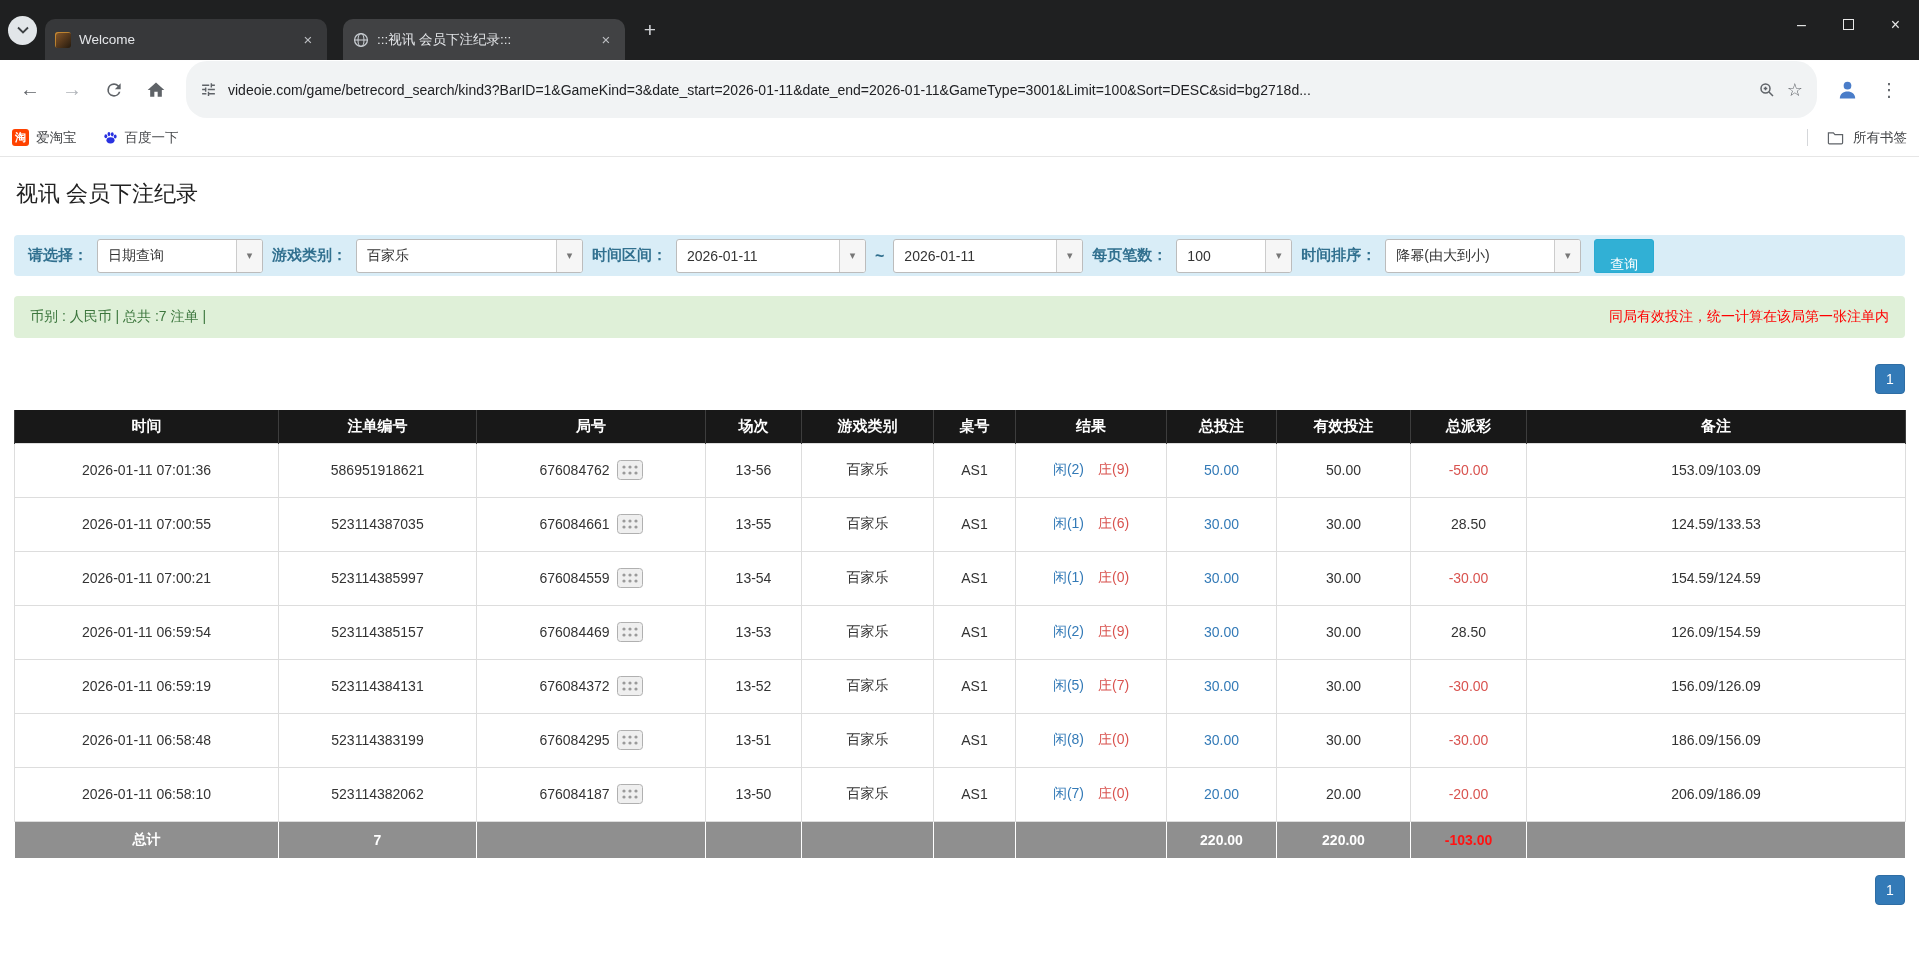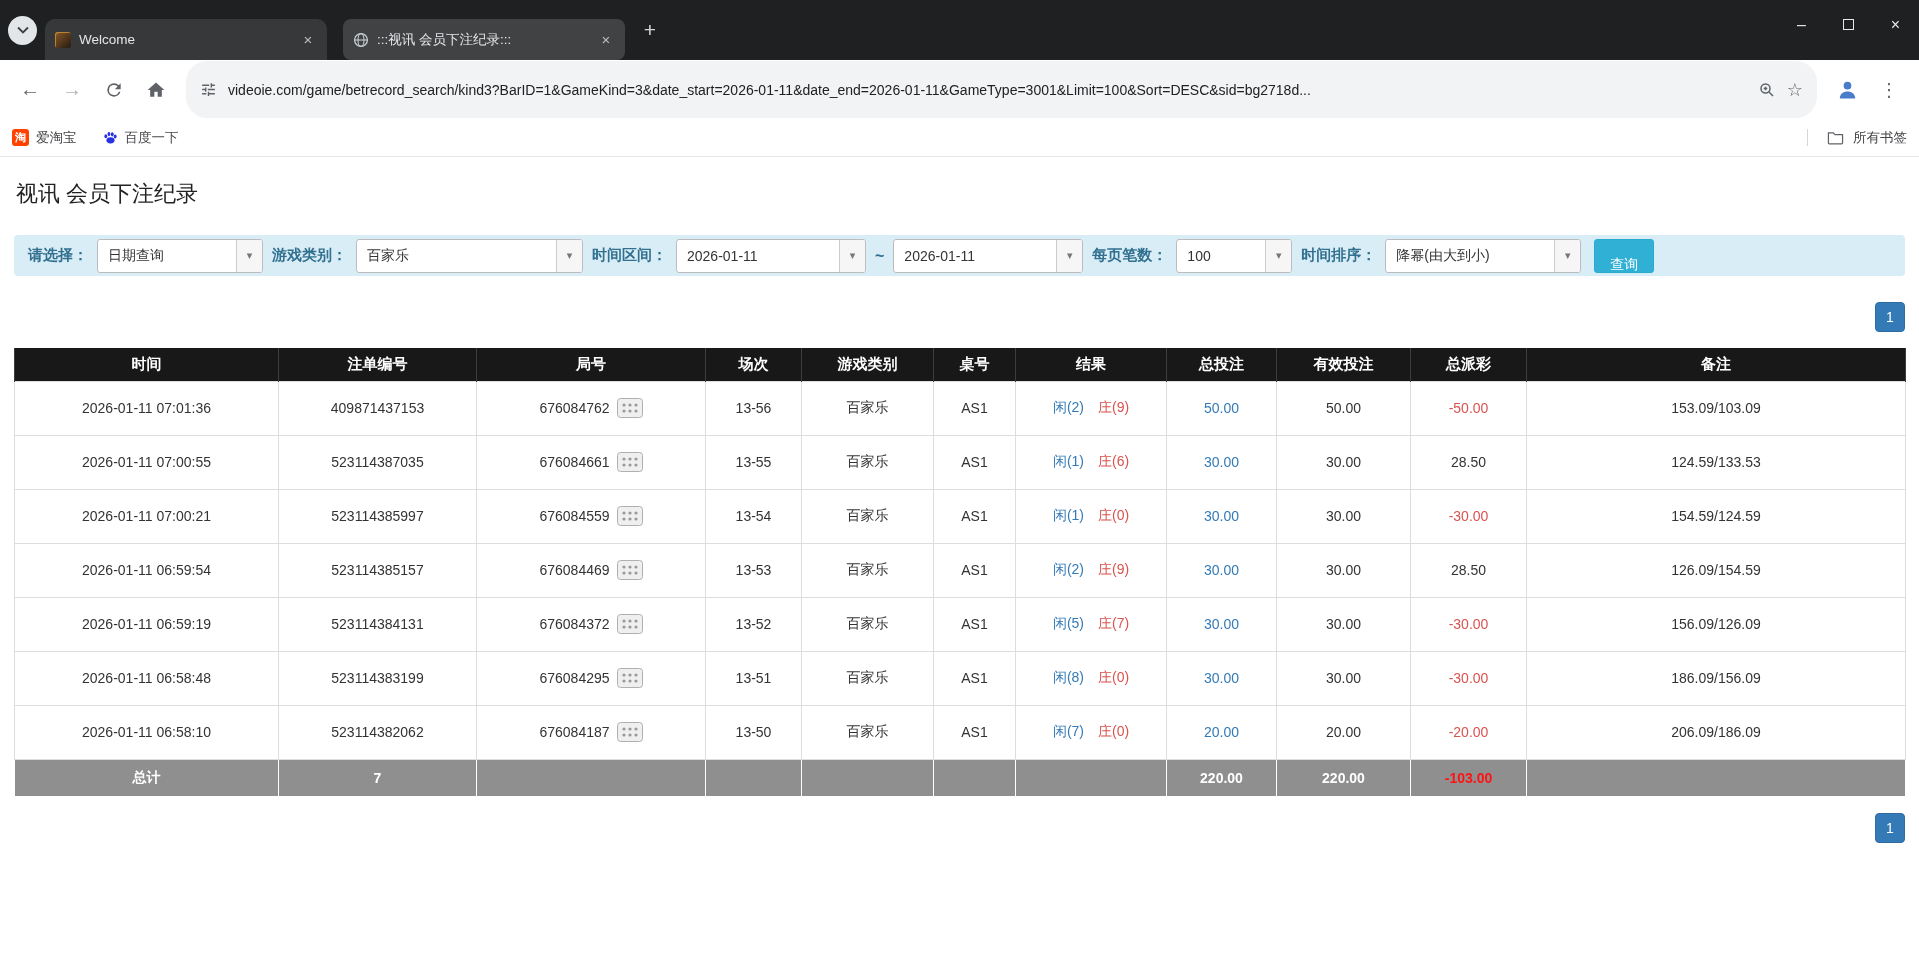--- a/index.html
+++ b/index.html
@@ -5,21 +5,21 @@
   * { box-sizing: border-box; margin: 0; padding: 0; }
   html,body { width:1919px; height:969px; overflow:hidden; background:#fff;
     font-family:"Liberation Sans","DejaVu Sans",sans-serif; }
 
   
   .titlebar { height:60px; background:#1f2021; display:flex; align-items:flex-end; padding-left:8px; }
   .tab-search { width:29px; height:29px; border-radius:50%; background:#e2e6e9;
     display:flex; align-items:center; justify-content:center; align-self:center; margin-right:8px; cursor:pointer; }
   .tab { width:282px; height:41px; background:#37383a; border-radius:10px 10px 0 0;
     display:flex; align-items:center; padding:0 10px; gap:8px; color:#e4e6e9; font-size:13.5px; cursor:pointer; }
-  .tab.active { background:#414244; margin-left:16px;border-radius:8px; }
+  .tab.active { background:#414244; margin-left:16px; }
   .tab-title { flex:1; white-space:nowrap; overflow:hidden; text-overflow:ellipsis; }
   .tab-close { color:#bdbfc3; font-size:15px; width:18px; height:18px; line-height:17px; text-align:center; border-radius:50%; }
   .fav-welcome { width:16px; height:16px; border-radius:3px; flex:0 0 16px;
     background:linear-gradient(135deg,#8a5a2a 0%,#52361b 55%,#241a0e 100%); box-shadow:inset 1px 1px 0 rgba(255,180,60,.55); }
   .fav-globe { width:16px; height:16px; flex:0 0 16px; display:flex; }
   .newtab { width:30px; height:30px; align-self:center; margin-left:10px; color:#d2d4d7; font-size:21px;
     display:flex; align-items:center; justify-content:center; border-radius:50%; cursor:pointer; }
   .win-controls { margin-left:auto; align-self:stretch; display:flex; }
   .winbtn { width:47px; height:49px; display:flex; align-items:center; justify-content:center;
     color:#e8e8e8; font-size:16px; cursor:pointer; }
@@ -220,20 +220,24 @@
       <span class="combo-caret">▾</span>
     </div>
     <span class="flabel">时间排序：</span>
     <div class="combo w-sort">
       <span class="combo-val">降幂(由大到小)</span>
       <span class="combo-caret">▾</span>
     </div>
     <button class="btn-search">查询</button>
   </div>
 
+  <div class="summarybar">
+    <span class="summary-left">币别 : 人民币 | 总共 :7 注单 |</span>
+    <span class="summary-right">同局有效投注，统一计算在该局第一张注单内</span>
+  </div>
 
   <div class="pager-row">
     <div class="page-btn">1</div>
   </div>
 
   <table class="records">
     <colgroup>
       <col style="width:264px">
         <col style="width:198px">
         <col style="width:229px">
@@ -257,21 +261,21 @@
         <th>结果</th>
         <th>总投注</th>
         <th>有效投注</th>
         <th>总派彩</th>
         <th>备注</th>
       </tr>
     </thead>
     <tbody>
       <tr>
         <td>2026-01-11 07:01:36</td>
-        <td>409871437153</td>
+        <td>586951918621</td>
         <td><span class="round-wrap">
               <span>676084762</span>
               <span class="map-icon">
                 <svg width="26" height="20" viewBox="0 0 26 20">
                   <rect x="0.5" y="0.5" width="25" height="19" rx="3" fill="#efefef" stroke="#b0b0b0"></rect>
                   <circle cx="7" cy="7" r="1.6" fill="#9a9a9a"></circle>
                   <circle cx="13" cy="7" r="1.6" fill="#9a9a9a"></circle>
                   <circle cx="19" cy="7" r="1.6" fill="#9a9a9a"></circle>
                   <circle cx="7" cy="13" r="1.6" fill="#9a9a9a"></circle>
                   <circle cx="13" cy="13" r="1.6" fill="#9a9a9a"></circle>

